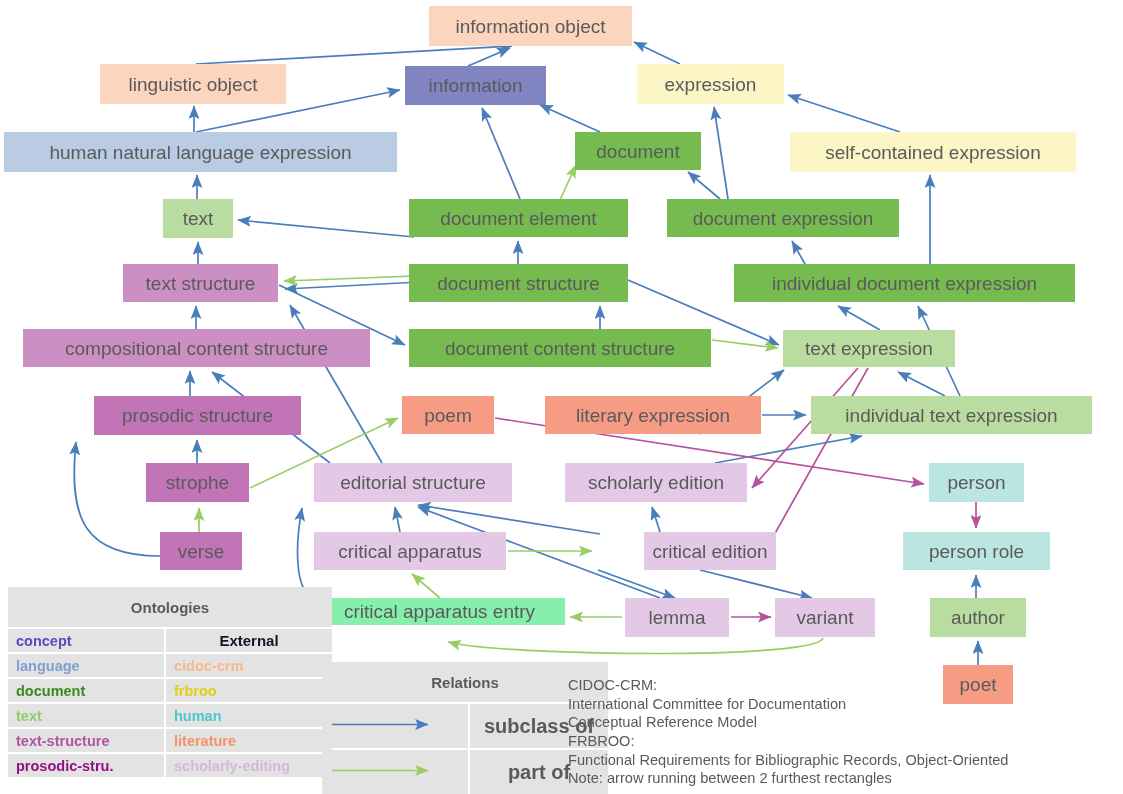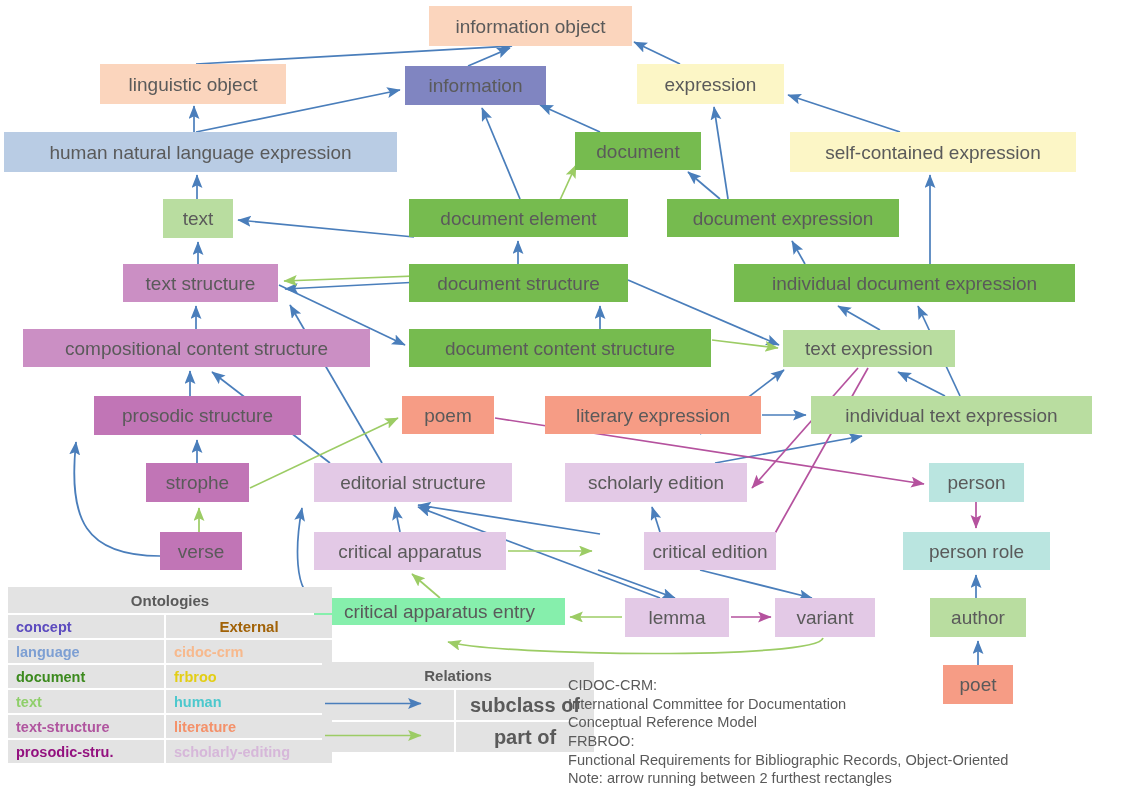--- a/index.html
+++ b/index.html
@@ -13,21 +13,21 @@
     display:flex;align-items:center;justify-content:center;
     color:#5a5a5a;
     font-size:19px;
     line-height:1;
     white-space:nowrap;
     z-index:3;
   }
   
   .legend{position:absolute;z-index:5;font-size:13.5px;}
   .ltbl{border-collapse:separate;border-spacing:2px;}
-  .ltbl td,.ltbl th{background:#e3e3e3;padding:1px;}
+  .ltbl td,.ltbl th{background:#e3e3e3;padding:8px;}
   .lhdr{color:#5a5a5a;font-weight:bold;font-size:15px;text-align:center;height:24px;}
   .lcell{height:23px;padding:0 8px !important;font-weight:bold;font-size:14.5px;vertical-align:middle;}
   .lcell.ctr{text-align:center;color:#5a5a5a;font-size:15px;}
   .relcell{height:25px;text-align:center;color:#5a5a5a;font-weight:bold;font-size:20px;padding:0 10px !important;}
   .relline{width:130px;height:25px;}
   .note{position:absolute;z-index:5;color:#5a5a5a;font-size:14.6px;line-height:1.28;white-space:pre;}
 </style>
 </head>
 <body>
 
@@ -264,21 +264,21 @@
   <div class="legend" style="left:6px;top:585px;">
     <table class="ltbl">
       <tbody>
           <tr>
             <th class="lhdr" colspan="2">Ontologies</th>
           </tr>
       </tbody>
         <tbody id="ont-rows">
           <tr>
             <td class="lcell" style="width: 140px; color: rgb(92, 75, 191);">concept</td>
-            <td class="lcell ctr" style="width: 150px; color: #a16207;">External</td>
+            <td class="lcell ctr" style="width: 150px; color: #0f172a;">External</td>
           </tr>
           <tr>
             <td class="lcell" style="width: 140px; color: rgb(125, 159, 211);">language</td>
             <td class="lcell" style="width: 150px; color: rgb(247, 185, 141);">cidoc-crm</td>
           </tr>
           <tr>
             <td class="lcell" style="width: 140px; color: rgb(60, 138, 30);">document</td>
             <td class="lcell" style="width: 150px; color: rgb(227, 206, 21);">frbroo</td>
           </tr>
           <tr>

